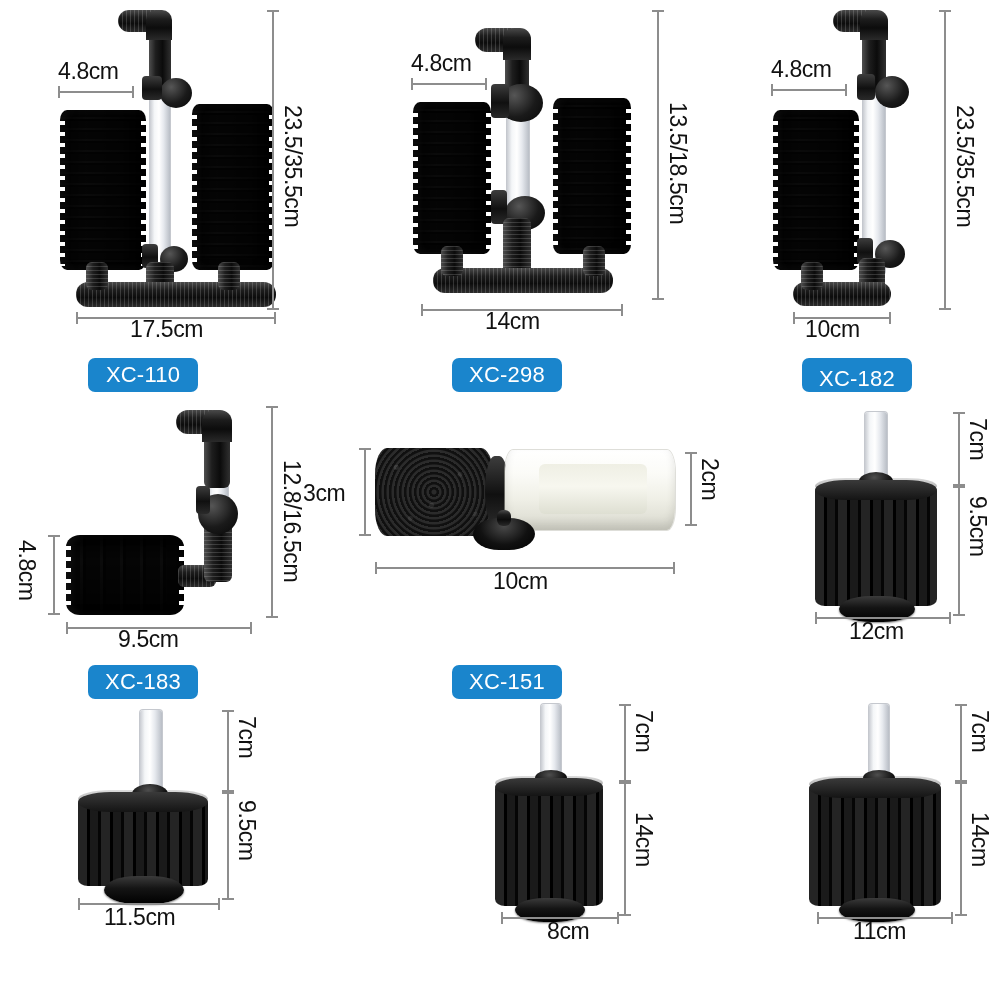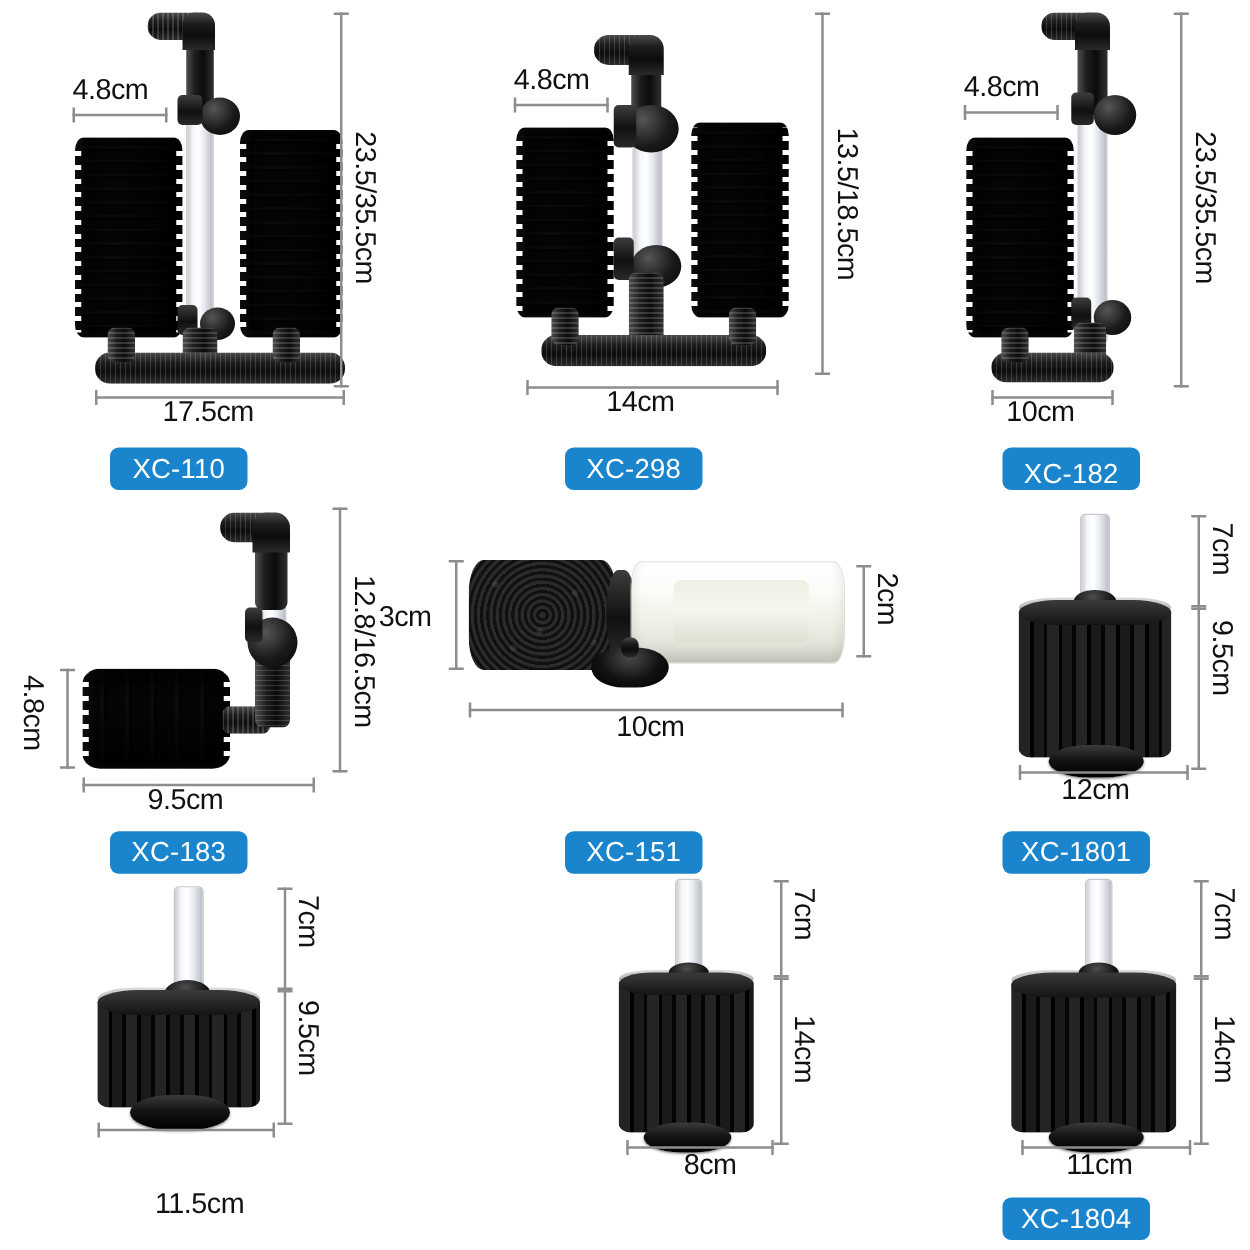--- a/index.html
+++ b/index.html
@@ -480,23 +480,20 @@
     <div class="dim-label vert" style="left:324px;top:96px;">9.5cm</div>
 
     <div class="dim-h" style="left:148px;top:212px;width:136px;">
       <div class="bar"></div>
         <div class="cap l"></div>
         <div class="cap r"></div>
     </div>
     <div class="dim-label" style="left:182px;top:218px;text-align:center;">12cm</div>
   </div>
 
-  <div class="badge" style="left:802px;top:665px;width:118px;">
-    <span>XC-1801</span>
-  </div>
 
   <div class="art" style="left:0;top:700px;width:333px;height:250px;">
 
     <div class="tube" style="left:140px;top:10px;width:22px;height:86px;"></div>
 
     <div class="flute-ring" style="left:78px;top:90px;width:130px;height:18px;"></div>
     <div class="flute-cap" style="left:132px;top:84px;width:36px;height:20px;"></div>
 
     <div class="sponge-flute" style="left:78px;top:96px;width:130px;height:90px;"></div>
     <div class="flute-top" style="left:78px;top:92px;width:130px;height:20px;"></div>
@@ -515,21 +512,21 @@
         <div class="cap t"></div>
         <div class="cap b"></div>
     </div>
     <div class="dim-label vert" style="left:260px;top:100px;">9.5cm</div>
 
     <div class="dim-h" style="left:78px;top:198px;width:142px;">
       <div class="bar"></div>
         <div class="cap l"></div>
         <div class="cap r"></div>
     </div>
-    <div class="dim-label" style="left:124px;top:204px;margin-top:45px;">11.5cm</div>
+    <div class="dim-label" style="left:104px;top:204px;">11.5cm</div>
   </div>
 
 
   <div class="art" style="left:333px;top:700px;width:334px;height:250px;">
 
     <div class="tube" style="left:208px;top:4px;width:20px;height:78px;"></div>
 
     <div class="flute-ring" style="left:162px;top:76px;width:108px;height:14px;"></div>
     <div class="flute-cap" style="left:202px;top:70px;width:32px;height:16px;"></div>
 
@@ -588,17 +585,14 @@
     <div class="dim-label vert" style="left:326px;top:112px;">14cm</div>
 
     <div class="dim-h" style="left:150px;top:212px;width:136px;">
       <div class="bar"></div>
         <div class="cap l"></div>
         <div class="cap r"></div>
     </div>
     <div class="dim-label" style="left:186px;top:218px;">11cm</div>
   </div>
 
-  <div class="badge" style="left:802px;top:958px;width:118px;">
-    <span>XC-1804</span>
-  </div>
 
 </div>
 
 </body></html>

